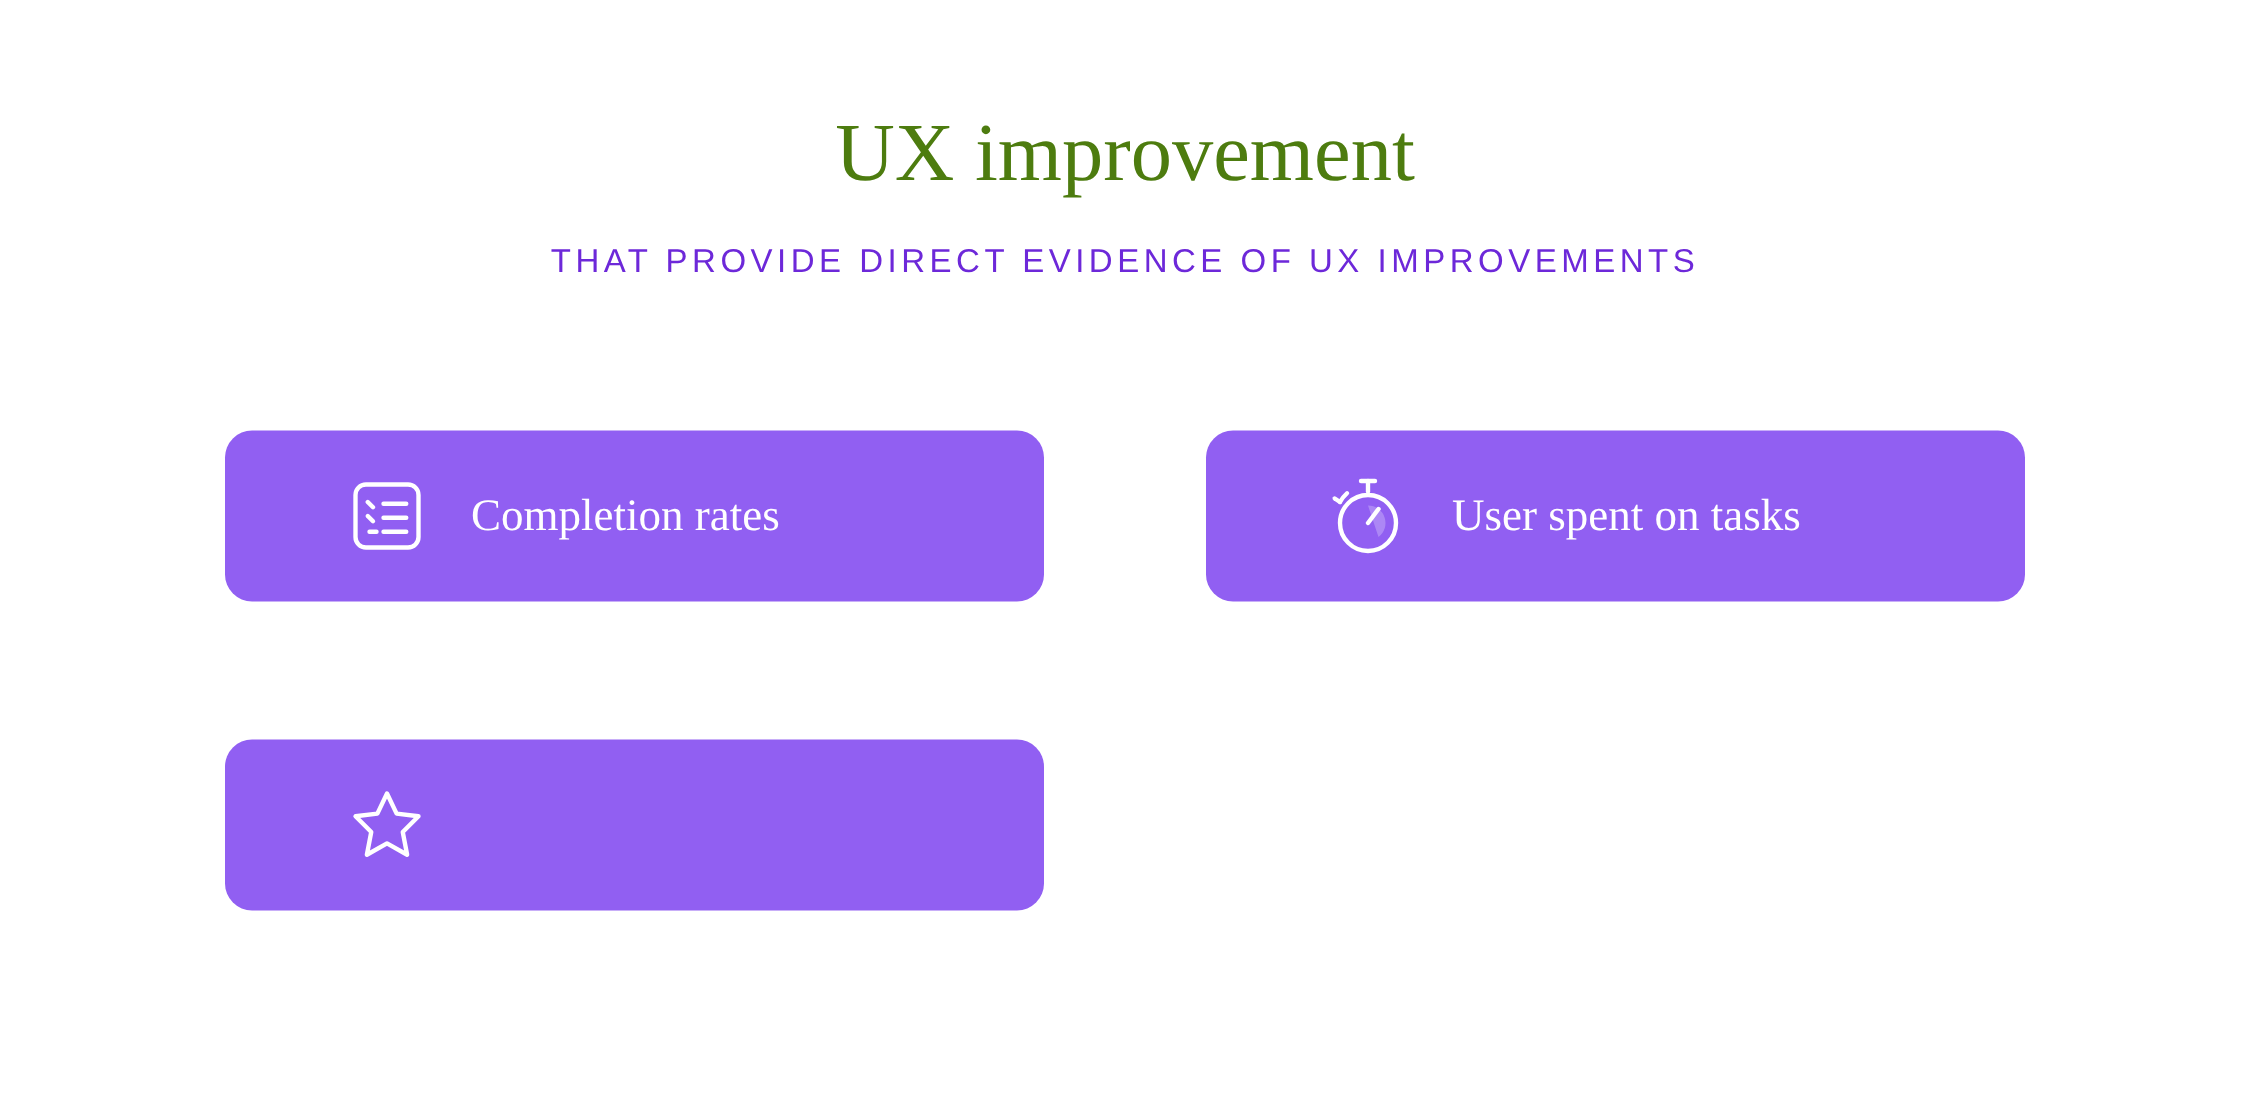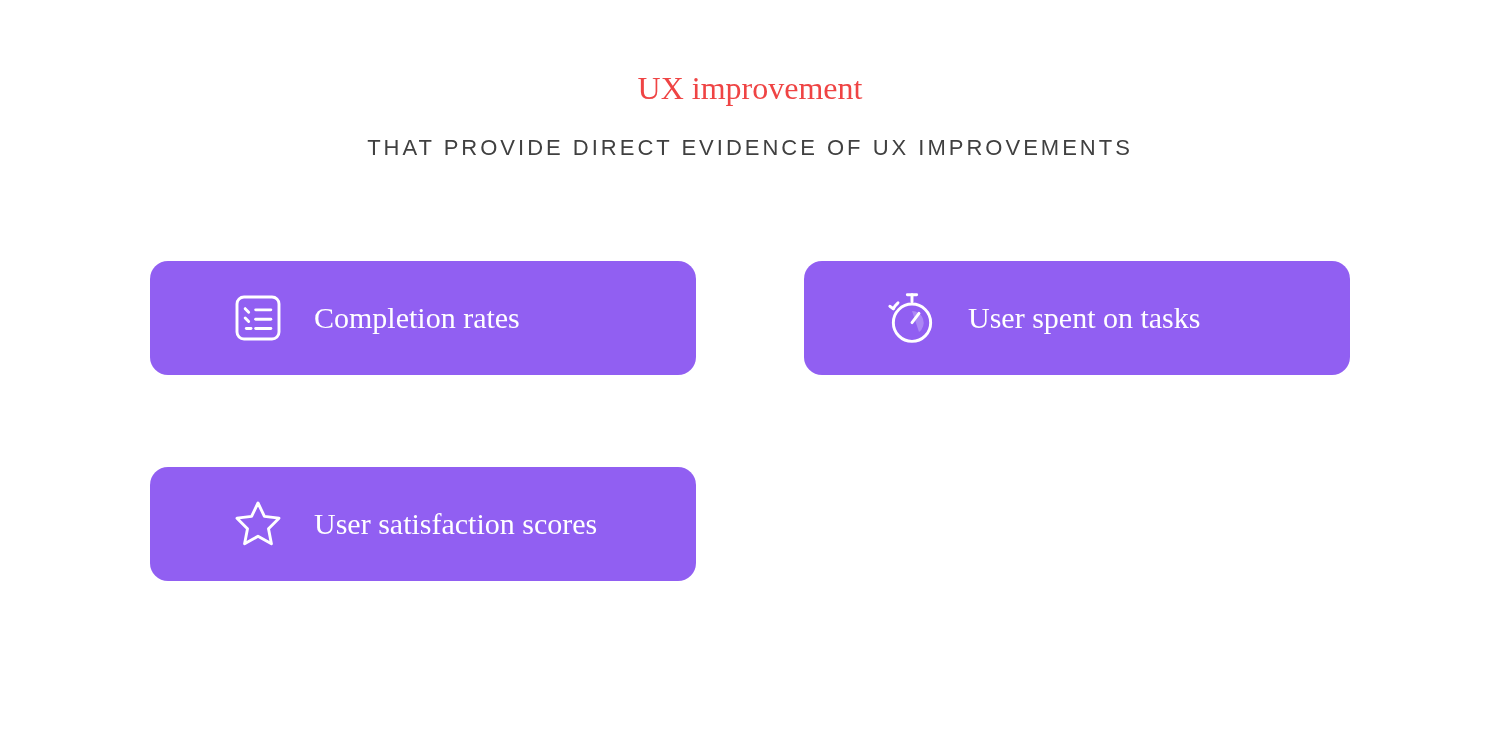--- a/index.html
+++ b/index.html
@@ -11,31 +11,31 @@
       width: 1500px;
       height: 742px;
       background: #ffffff;
       font-family: Georgia, 'Times New Roman', serif;
       display: flex;
       flex-direction: column;
       align-items: center;
       padding-top: 70px;
     }
     .title {
-      font-size: 32px;
+      font-size: 55px;
       font-weight: 500;
-      color: #ef4444;
+      color: #4d7c0f;
       margin-bottom: 28px;
       font-family: Georgia, 'Times New Roman', serif;
     }
     .subtitle {
       font-family: 'Helvetica Neue', Arial, sans-serif;
       font-size: 22px;
       letter-spacing: 3px;
-      color: #404040;
+      color: #6d28d9;
       text-transform: uppercase;
       margin-bottom: 100px;
       font-weight: 400;
     }
     .grid {
       display: grid;
       grid-template-columns: repeat(2, 546px);
       grid-template-rows: repeat(2, 114px);
       column-gap: 108px;
       row-gap: 92px;
@@ -110,17 +110,16 @@
     </span>
     <span class="card-label">User spent on tasks</span>
   </div>
 
   <div class="card">
     <span class="card-icon">
       <svg viewBox="0 0 48 48">
         <path d="M24 6 L29.5 17.5 L42 19 L33 28 L35.5 41 L24 34.5 L12.5 41 L15 28 L6 19 L18.5 17.5 Z"></path>
       </svg>
     </span>
-    <span class="card-label">User satisfaction scores</span>
   </div>
 
 
 </div>
 
 </body></html>

